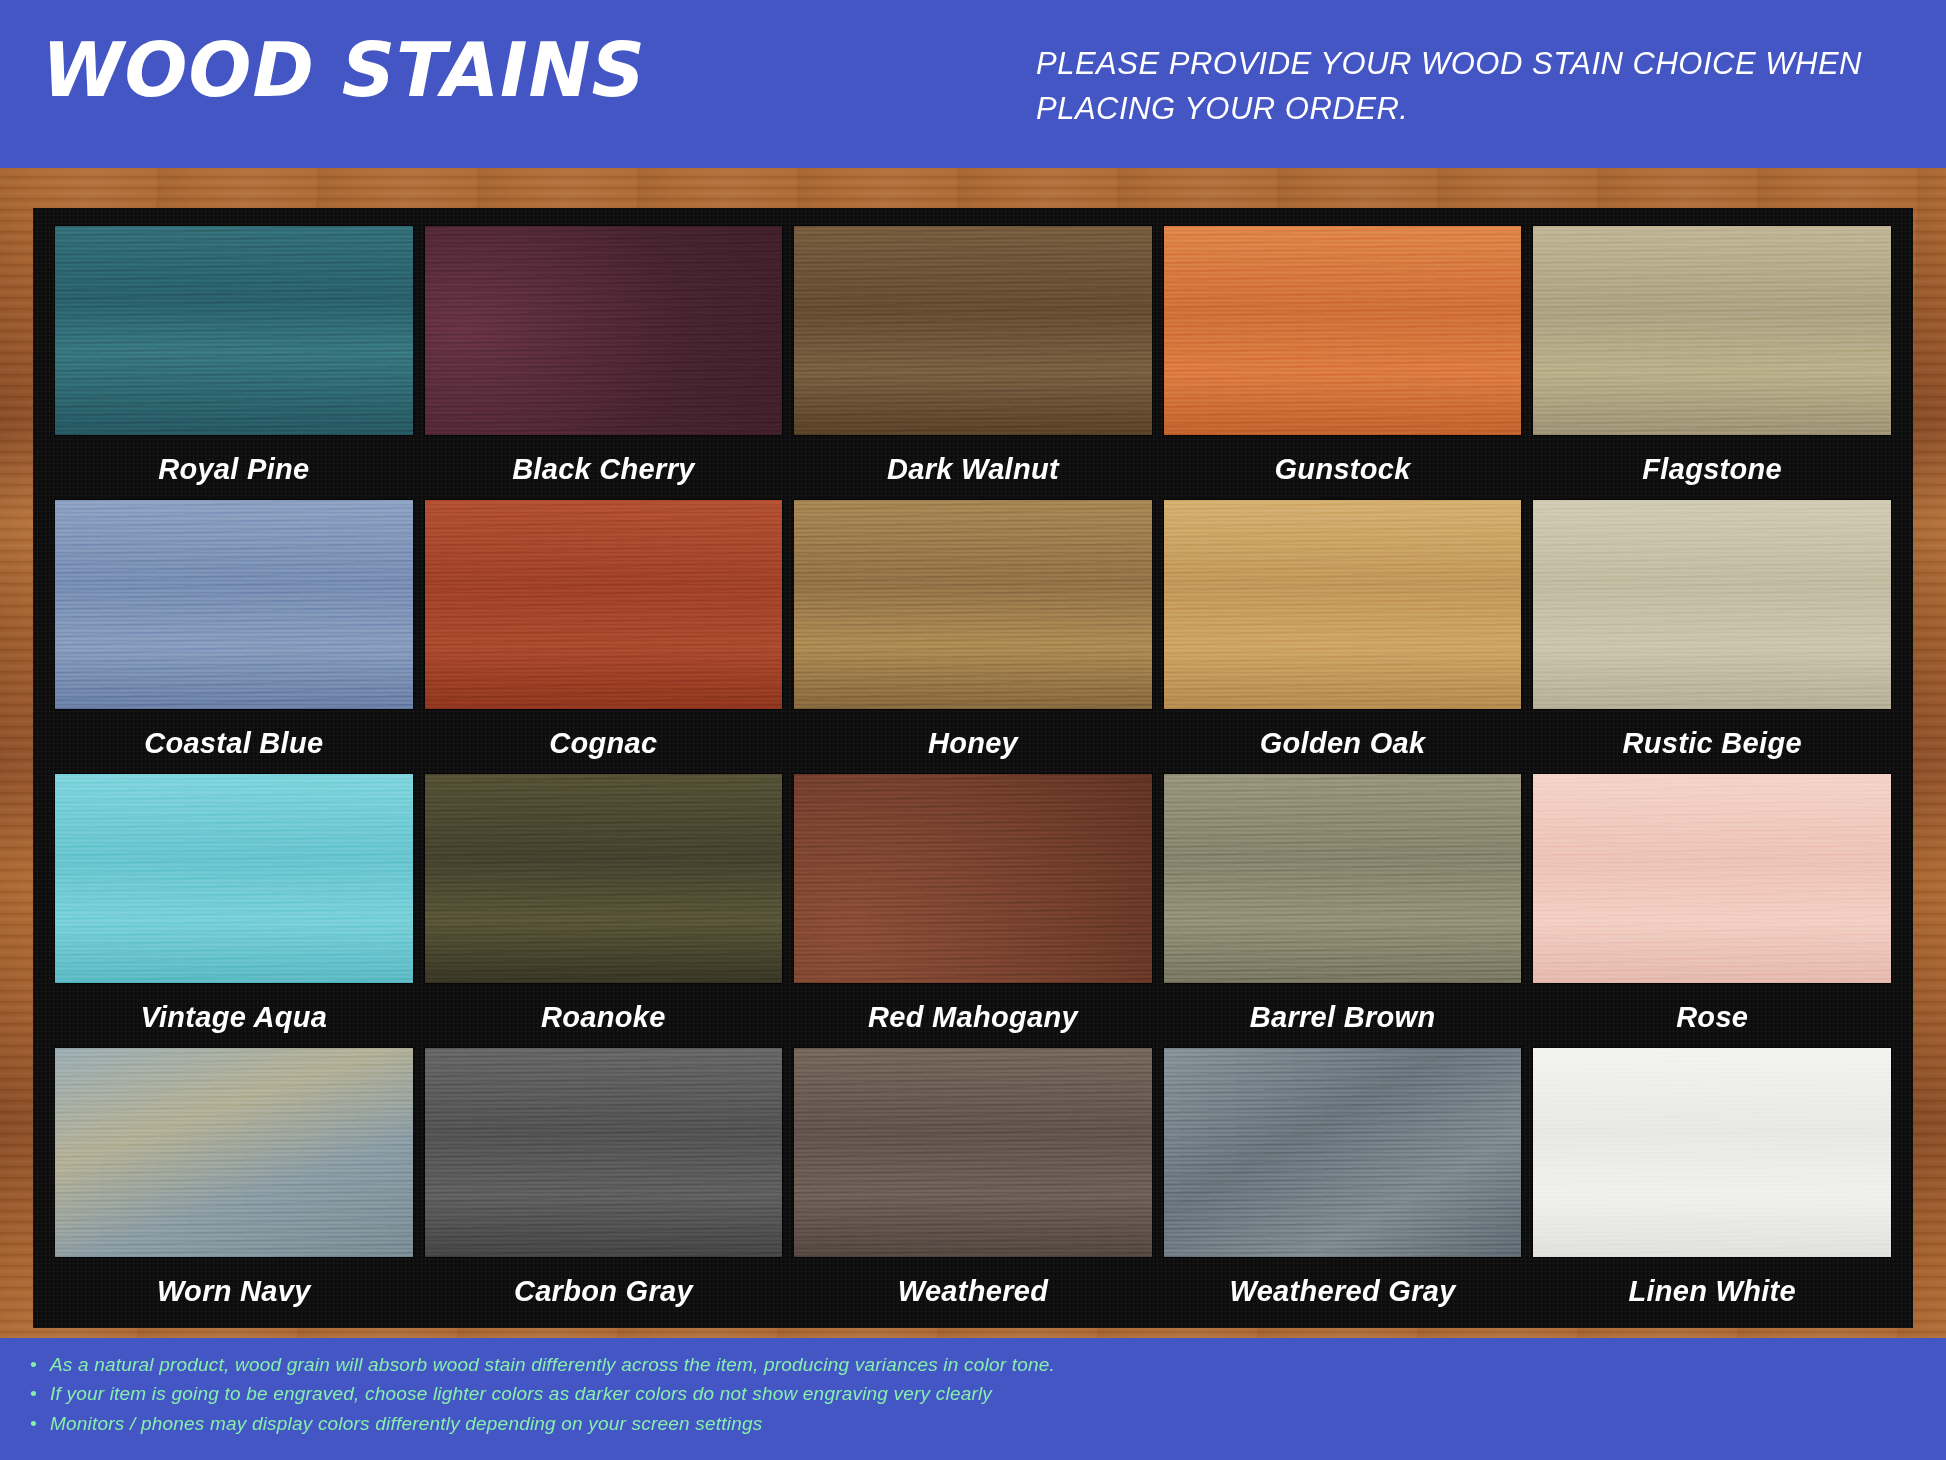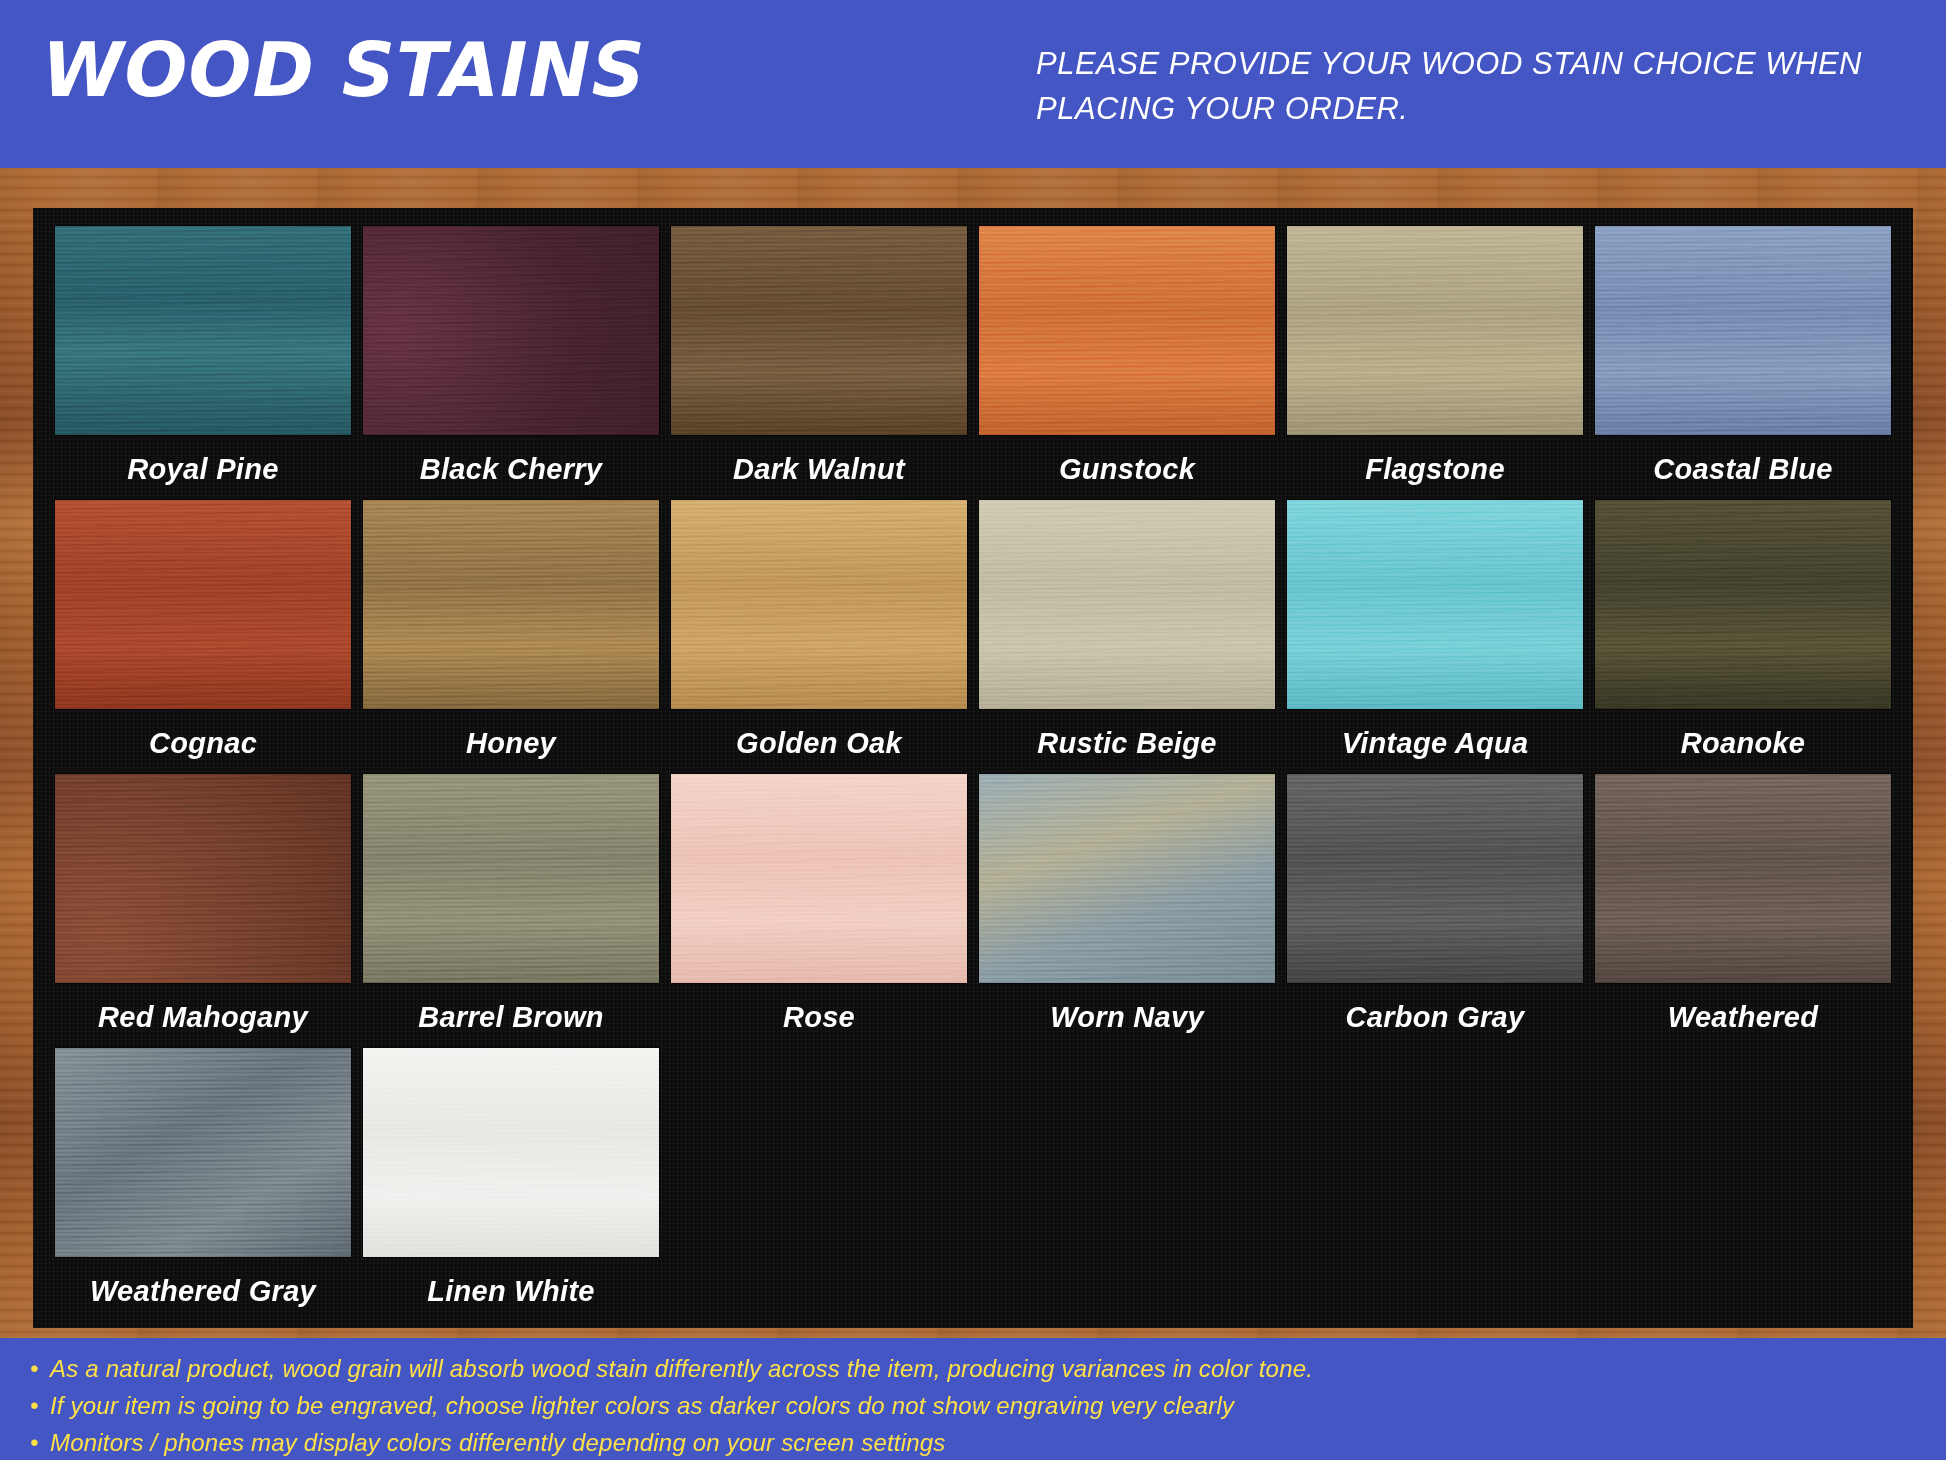--- a/index.html
+++ b/index.html
@@ -66,21 +66,21 @@
     background-image:
       repeating-linear-gradient(90deg, rgba(255,255,255,0.035) 0 1px, rgba(0,0,0,0) 1px 4px),
       repeating-linear-gradient(0deg, rgba(255,255,255,0.025) 0 1px, rgba(0,0,0,0) 1px 4px);
     z-index: 4;
   }
   .grid {
     position: absolute;
     left: 16px; top: 12px;
     width: 1848px; height: 1096px;
     display: grid;
-    grid-template-columns: repeat(6, 1fr);
+    grid-template-columns: repeat(5, 1fr);
     grid-template-rows: repeat(4, 1fr);
     gap: 0px;
   }
   .cell {
     position: relative;
     padding: 0 6px;
   }
   .swatch {
     position: relative;
     width: 100%;
@@ -109,22 +109,22 @@
     letter-spacing: 0.3px;
   }
   .footer {
     position: absolute; left: 0; bottom: 0;
     width: 1946px; height: 122px;
     background: #4455c4;
     z-index: 5;
     padding: 12px 0 0 30px;
   }
   .footer-line {
-    color: #fde047;
-    font-size: 24px;
+    color: #86efac;
+    font-size: 19px;
     line-height: 1.55;
     letter-spacing: 0.2px;
     white-space: nowrap;
   }
   .bullet { display: inline-block; width: 20px; }
 </style>
 </head>
 <body>
 
 <div class="page">

